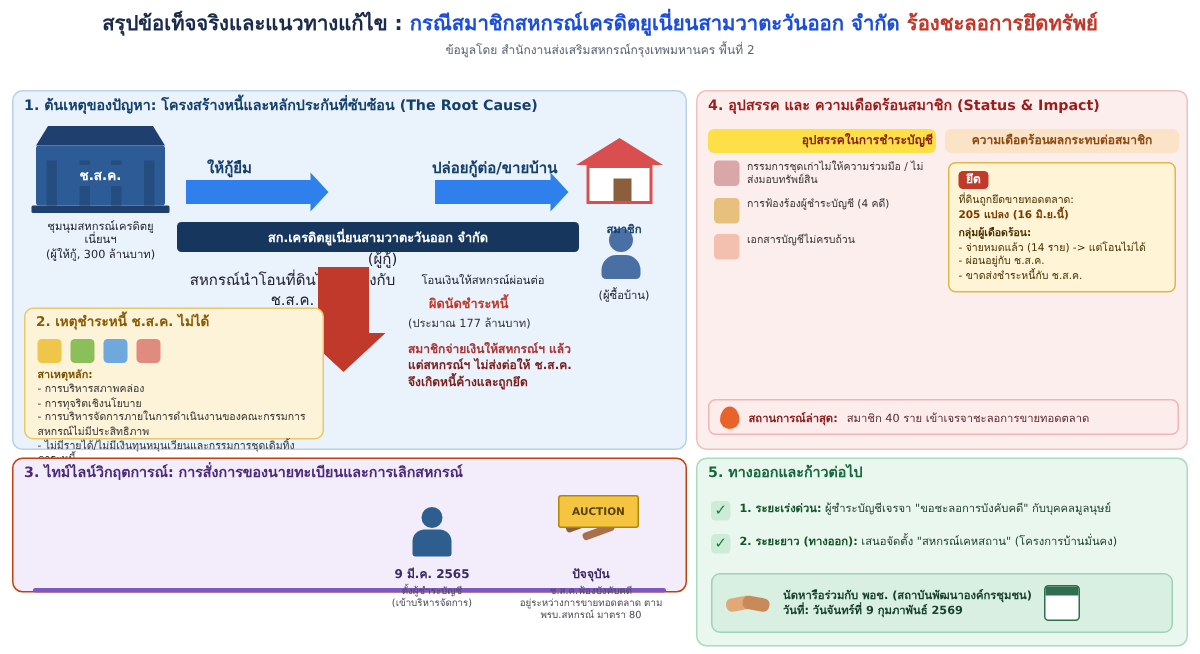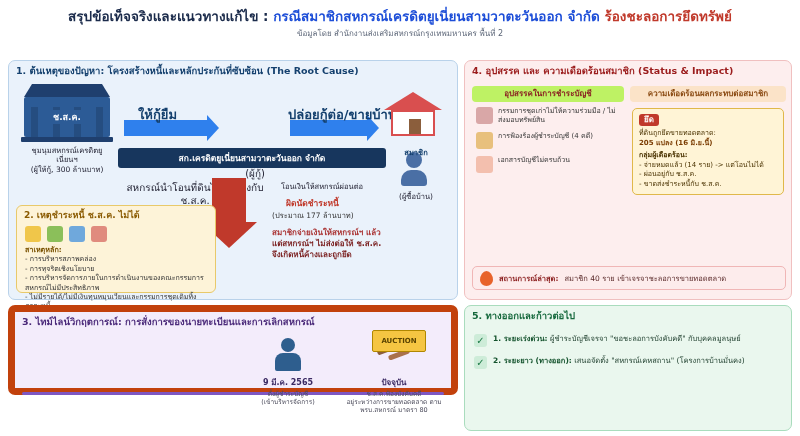--- a/index.html
+++ b/index.html
@@ -23,21 +23,21 @@
   .panel{position:absolute;border-radius:7px;box-sizing:border-box;}
   .panel-title{font-size:9.5px;font-weight:bold;padding:4px 7px 2px 7px;line-height:1.2;}
 
   
   #p1{left:8px;top:60px;width:450px;height:240px;background:#eaf2fb;border:1px solid #b9d2ea;}
   #p1 .panel-title{color:#14406e;}
   
   #p2{left:16px;top:205px;width:200px;height:88px;background:#fdf3d8;border:1px solid #e8c96a;border-radius:6px;}
   #p2 .panel-title{color:#8a5a00;font-size:9px;}
   
-  #p3{left:8px;top:305px;width:450px;height:90px;background:#f3ecfb;border:7px solid #c2410c;}
+  #p3{left:8px;top:305px;width:450px;height:90px;background:#f3ecfb;border:1px solid #c2410c;}
   #p3 .panel-title{color:#4b2a7a;}
   
   #p4{left:464px;top:60px;width:328px;height:240px;background:#fdeeee;border:1px solid #f0c0c0;}
   #p4 .panel-title{color:#9b1c1c;}
   
   #p5{left:464px;top:305px;width:328px;height:126px;background:#eaf7ee;border:1px solid #a9dcbd;}
   #p5 .panel-title{color:#15683c;}
 
   
   .bank{position:absolute;left:24px;top:84px;width:86px;}
@@ -53,21 +53,21 @@
   .house-roof{width:0;height:0;border-left:29px solid transparent;border-right:29px solid transparent;border-bottom:18px solid #d94f4f;margin:0 auto;}
   .house-body{width:44px;height:26px;background:#fff;border:2px solid #d94f4f;margin:0 auto;position:relative;box-sizing:border-box;}
   .house-door{position:absolute;left:16px;bottom:0;width:12px;height:15px;background:#8b5e3c;}
 
   .person{position:absolute;left:396px;top:152px;width:36px;text-align:center;}
   .head{width:16px;height:16px;border-radius:50%;background:#4a6fa5;margin:0 auto;}
   .body{width:26px;height:16px;background:#4a6fa5;border-radius:10px 10px 3px 3px;margin:2px auto 0;}
 
   .arrow-blue{position:absolute;height:16px;background:#2f80ed;}
   .arrow-blue:after{content:"";position:absolute;right:-11px;top:-5px;border-top:13px solid transparent;border-bottom:13px solid transparent;border-left:12px solid #2f80ed;}
-  .arrow-lbl{position:absolute;font-size:13px;color:#14406e;font-weight:bold;}
+  .arrow-lbl{position:absolute;font-size:10px;color:#14406e;font-weight:bold;}
 
   .coopbar{position:absolute;left:118px;top:148px;width:268px;height:20px;background:#17365d;border-radius:3px;color:#fff;font-size:8.5px;display:flex;align-items:center;justify-content:center;font-weight:bold;}
   .coop-sub{position:absolute;left:128px;top:172px;width:130px;font-size:10px;color:#223;text-align:center;line-height:1.25;}
 
   .bigarrow{position:absolute;left:212px;top:178px;width:34px;height:46px;background:#c0392b;}
   .bigarrow:after{content:"";position:absolute;left:-11px;bottom:-24px;border-left:28px solid transparent;border-right:28px solid transparent;border-top:26px solid #c0392b;}
 
   .default-box{position:absolute;left:272px;top:198px;width:174px;}
   .default-t{font-size:8.5px;font-weight:bold;color:#c0392b;line-height:1.3;padding-left:14px;}
   .default-s{font-size:7.5px;color:#333;}
@@ -97,21 +97,21 @@
   .gavel{width:40px;height:34px;position:relative;}
   .gavel .hd{position:absolute;left:2px;top:4px;width:22px;height:10px;background:#8b5e3c;border-radius:2px;transform:rotate(-20deg);}
   .gavel .st{position:absolute;left:14px;top:14px;width:22px;height:5px;background:#a9714b;border-radius:2px;transform:rotate(-20deg);}
   .auction{position:absolute;left:372px;top:330px;width:52px;height:20px;background:#f5c542;border:1.5px solid #b08700;border-radius:2px;font-size:7px;color:#5a4300;display:flex;align-items:center;justify-content:center;font-weight:bold;}
 
   
   .p4col{position:absolute;top:86px;box-sizing:border-box;}
   .p4head{font-size:8px;font-weight:bold;text-align:center;padding:3px 2px;border-radius:4px;line-height:1.2;}
   .p4a{left:472px;width:152px;}
   .p4b{left:630px;width:156px;}
-  .p4head.a{background:#bef264;color:#8a2222;}
+  .p4head.a{background:#fde047;color:#8a2222;text-align:right;}
   .p4head.b{background:#fbe3c8;color:#8a4a12;}
   .p4list{font-size:7px;color:#333;line-height:1.3;padding:5px 2px 0 4px;}
   .p4row{display:flex;gap:5px;align-items:flex-start;margin-bottom:7px;}
   .p4ic{width:17px;height:17px;flex:0 0 17px;border-radius:3px;background:#d9a7a7;}
   .p4ic.m{background:#e8c07d;}
   .p4ic.f{background:#f3bfae;}
   .seizebox{background:#fff4d6;border:1px solid #e0b84a;border-radius:5px;padding:5px 6px;font-size:7px;color:#4a3200;line-height:1.35;}
   .seizetag{display:inline-block;background:#c0392b;color:#fff;font-size:8px;font-weight:bold;padding:1px 5px;border-radius:3px;margin-bottom:3px;}
   .statusbar{position:absolute;left:472px;top:266px;width:314px;height:24px;background:#fdecec;border:1px solid #f0b6b6;border-radius:5px;display:flex;align-items:center;gap:6px;padding:0 7px;box-sizing:border-box;}
   .flame{width:13px;height:15px;background:#e8622a;border-radius:50% 50% 50% 50%/60% 60% 40% 40%;flex:0 0 13px;}
@@ -302,14 +302,25 @@
     </span>
   </div>
 
   <div class="p5row" style="top:356px;">
     <span class="chk">✓</span>
     <span class="p5txt">
       <b>2. ระยะยาว (ทางออก):</b><span> เสนอจัดตั้ง "สหกรณ์เคหสถาน" (โครงการบ้านมั่นคง)</span>
     </span>
   </div>
 
+  <div class="meetbox">
+    <span class="hands">
+        <i class="h1"></i>
+        <i class="h2"></i>
+      </span>
+    <span class="meettxt">
+      <div>นัดหารือร่วมกับ พอช. (สถาบันพัฒนาองค์กรชุมชน)</div>
+      <div>วันที่: วันจันทร์ที่ 9 กุมภาพันธ์ 2569</div>
+    </span>
+    <span class="cal"></span>
+  </div>
 
 </div>
 
 </body></html>

